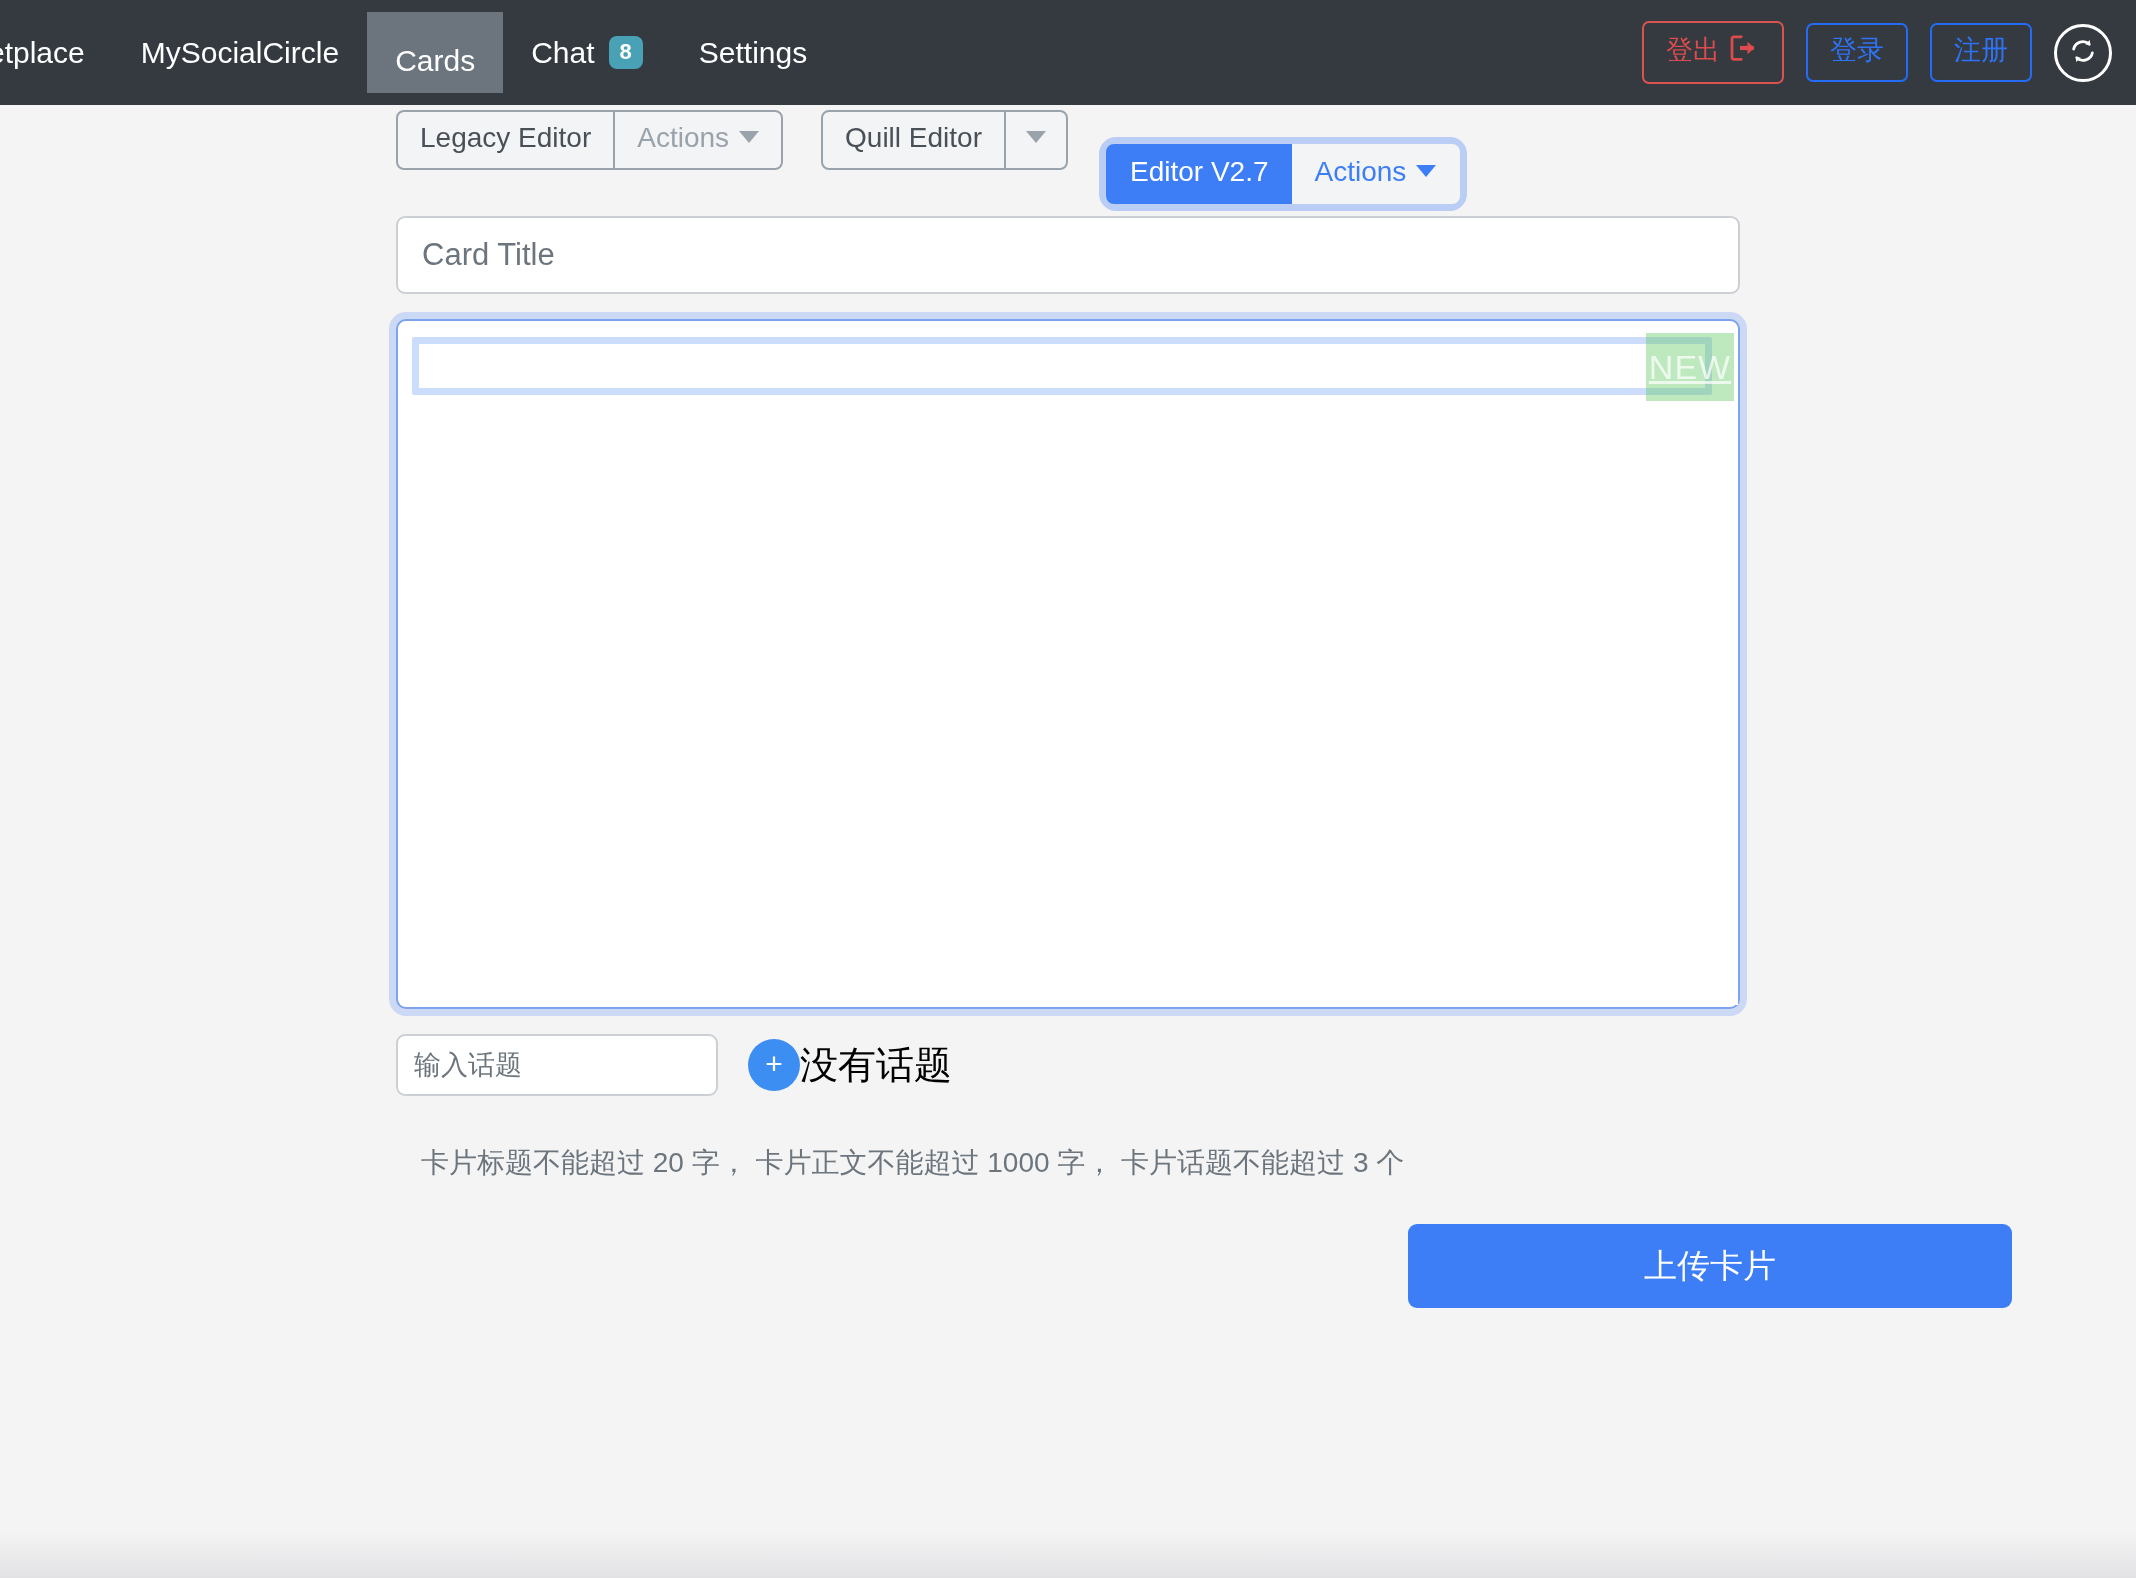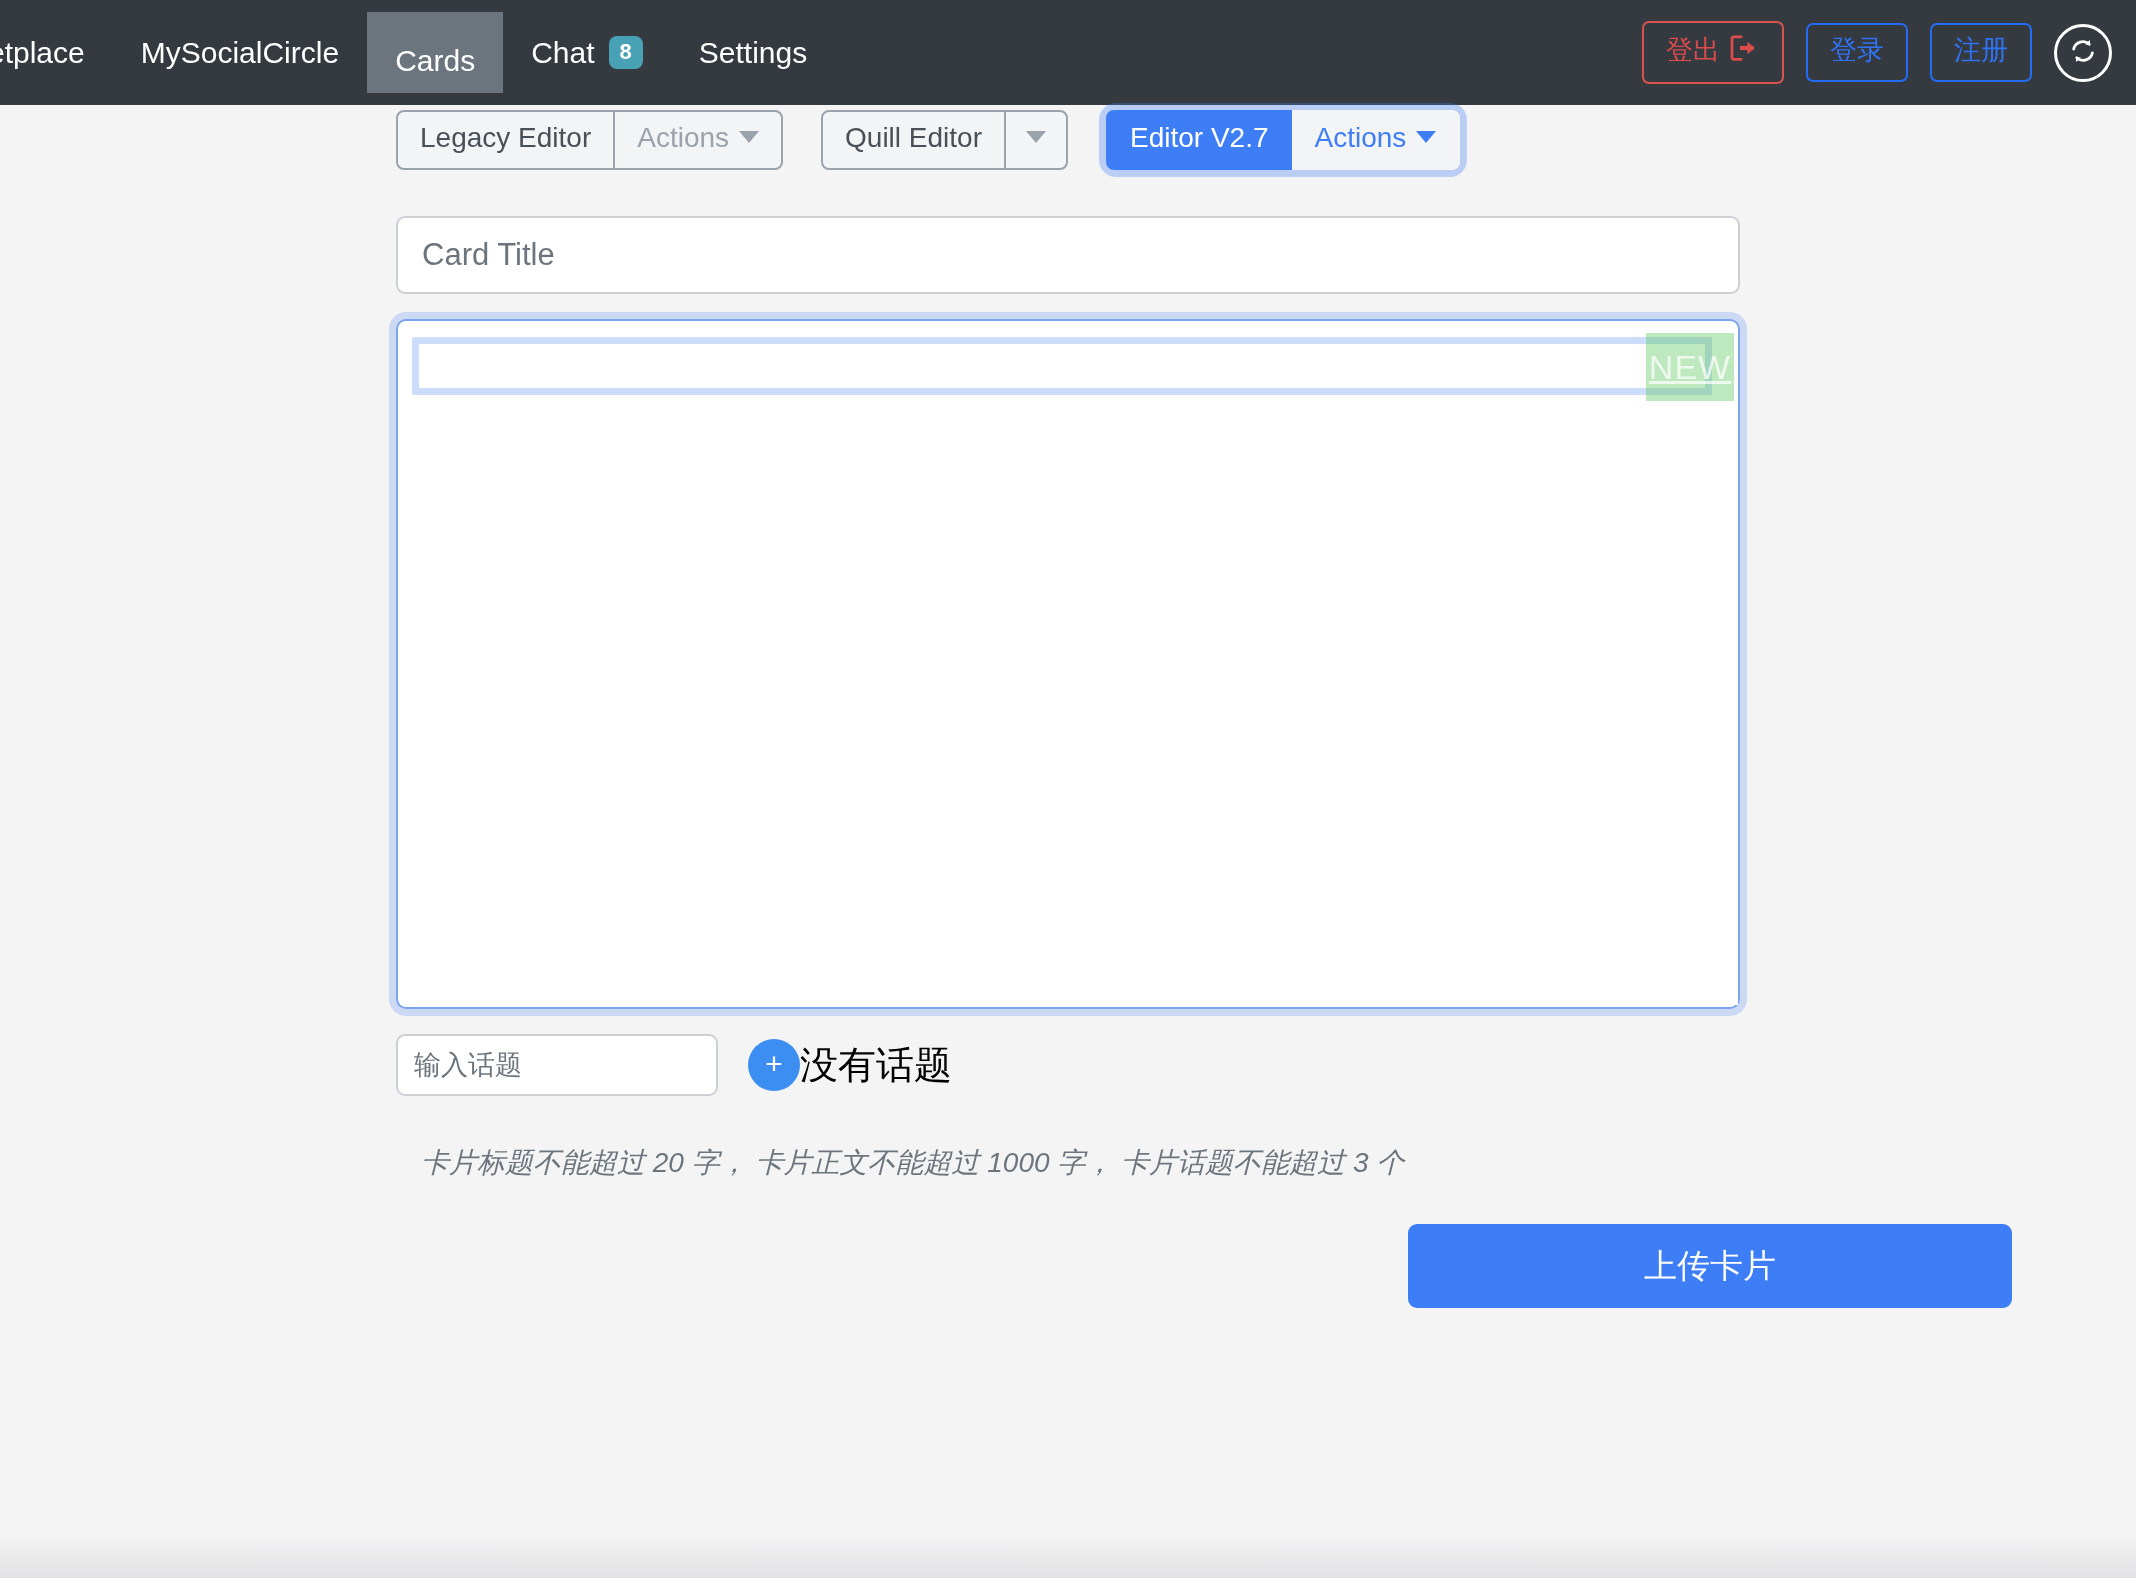--- a/index.html
+++ b/index.html
@@ -119,20 +119,21 @@
     border-left: 10px solid transparent;
     border-right: 10px solid transparent;
     border-top: 12px solid currentColor;
     margin-bottom: 2px;
   }
   .tb-btn.caret-only { padding-left: 20px; padding-right: 20px; }
 
   .group-active {
     border-radius: 10px;
     box-shadow: 0 0 0 7px rgba(64,125,245,0.32);
+    margin-top: 34px;
   }
   .tb-btn.primary {
     background: #3d7ef7;
     border-color: #3d7ef7;
     color: #ffffff;
     font-weight: 500;
   }
   .tb-btn.primary-split {
     background: #f3f4f5;
     border-color: #f3f4f5;
@@ -225,21 +226,20 @@
     font-size: 38px;
     color: #000000;
   }
 
   
   .hint {
     margin-top: 48px;
     font-size: 28px;
     color: #6c757d;
     margin-left: 25px;
-    font-style: italic;
   }
 
   
   .upload-wrap { margin-top: 42px; display:flex; justify-content:flex-end; }
   .upload-btn {
     width: 604px; height: 84px;
     background: #3d7ef7;
     border: none;
     border-radius: 9px;
     color: #ffffff;

